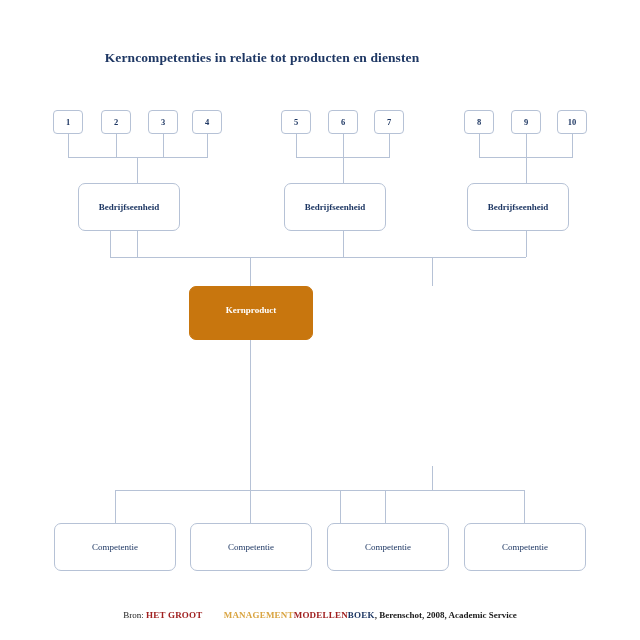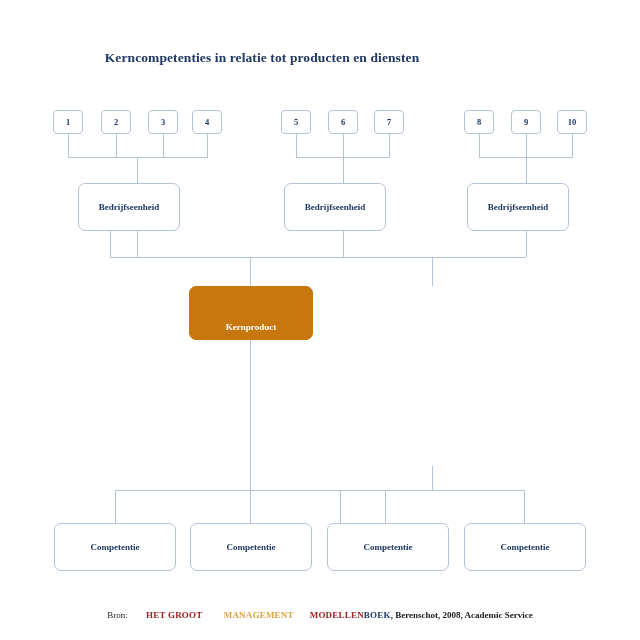--- a/index.html
+++ b/index.html
@@ -32,21 +32,20 @@
   
   .box {
     position: absolute;
     box-sizing: border-box;
     display: flex;
     align-items: center;
     justify-content: center;
     background: #ffffff;
     border: 1px solid #b6c2d6;
     border-radius: 5px;
-    font-weight: bold;
   }
   .num-box {
     width: 30px;
     height: 24px;
     font-size: 8.5px;
     font-weight: bold;
     color: #1f3864;
     border-radius: 4px;
   }
   .unit-box {
@@ -65,21 +64,21 @@
     border-radius: 7px;
   }
   .core-box {
     background: #c8760e;
     border: 1px solid #c8760e;
     border-radius: 7px;
     color: #ffffff;
     font-size: 9px;
     font-weight: bold;
     align-items: flex-start;
-    padding-top: 35px;
+    padding-top: 18px;
   }
 
   
   .ln {
     position: absolute;
     background: #b6c2d6;
   }
   .ln.v { width: 1px; }
   .ln.h { height: 1px; }
 
@@ -88,21 +87,21 @@
     position: absolute;
     left: 0;
     top: 610px;
     width: 640px;
     text-align: center;
     font-size: 9px;
     color: #1a1a1a;
     font-weight: bold;
   }
   .source .s-plain { color: #1a1a1a; font-weight: normal; }
-  .source .s-red { color: #a02020; font-weight: bold; letter-spacing: .2px; margin-left: 16px; }
+  .source .s-red { color: #a02020; font-weight: bold; letter-spacing: .2px; }
   .source .s-orange { color: #d9a441; font-weight: bold; letter-spacing: .2px; margin-left: 19px; }
   .source .s-navy { color: #1f3864; font-weight: bold; letter-spacing: .2px; }
   .source .s-tail { color: #1a1a1a; font-weight: bold; }
 </style>
 </head>
 <body>
 
 <div id="page">
 
   <div class="title">Kerncompetenties in relatie tot producten en diensten</div>

